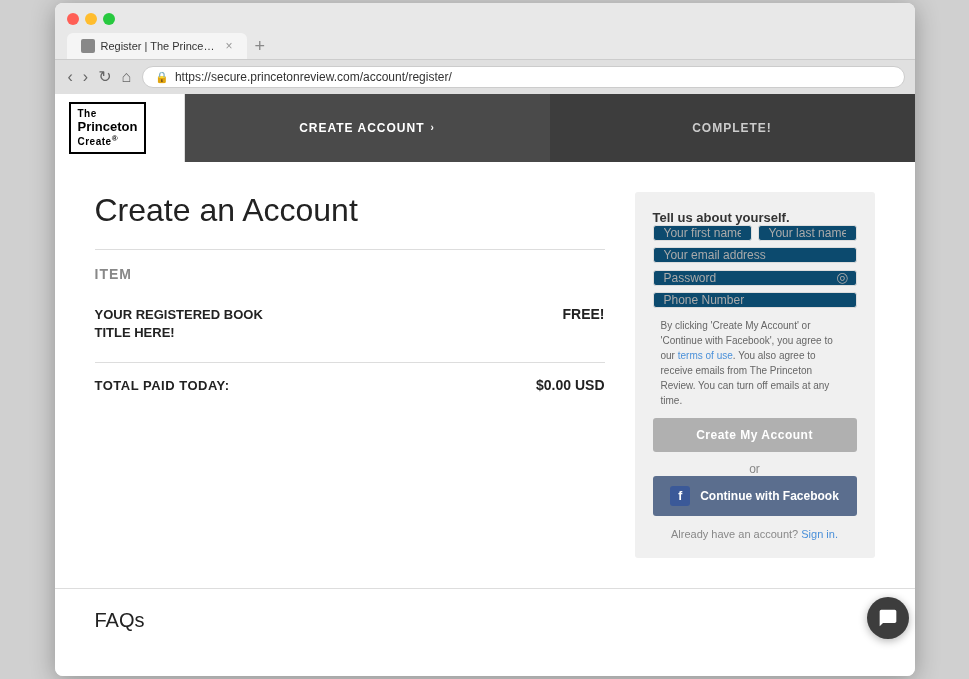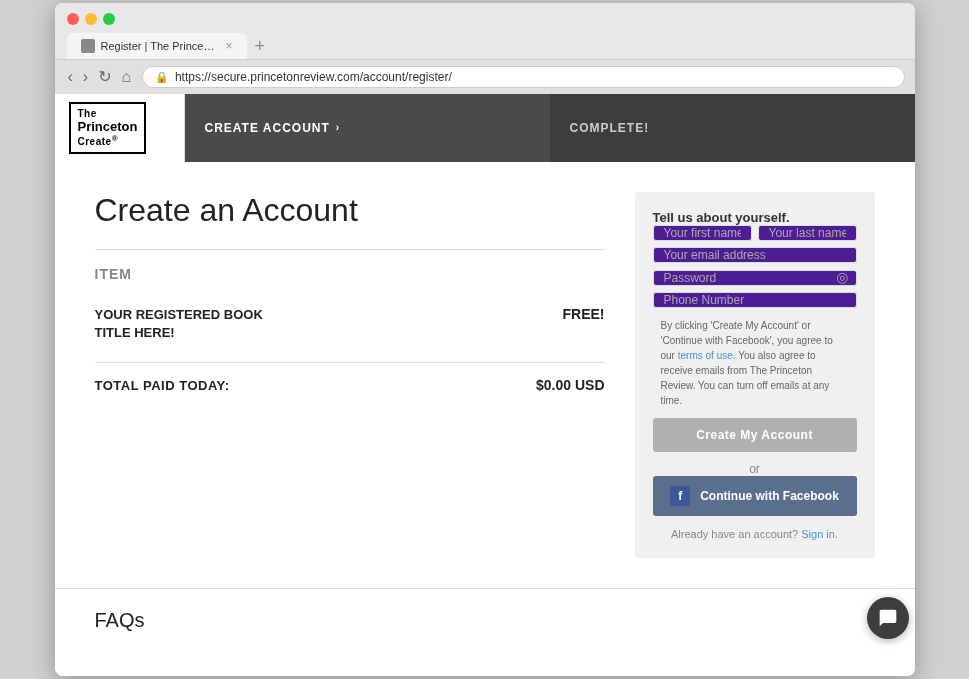--- a/index.html
+++ b/index.html
@@ -154,21 +154,21 @@
 
     .nav-tabs {
       display: flex;
       flex: 1;
       background: #3d3d3d;
     }
     .nav-tab {
       flex: 1;
       display: flex;
       align-items: center;
-      justify-content: flex-start;
+      justify-content: center;
       padding: 14px 20px;
       color: #ccc;
       font-size: 12px;
       font-weight: 600;
       letter-spacing: 1px;
       text-transform: uppercase;
       cursor: pointer;
     }
     .nav-tab.active {
       background: #4a4a4a;
@@ -281,21 +281,21 @@
       margin-bottom: 6px;
     }
 
     .form-input {
       width: 100%;
       padding: 0 10px;
       border: 1px solid #ddd;
       border-radius: 3px;
       font-size: 12px;
       color: #999;
-      background: #4c1d95;
+      background: #0c4a6e;
       outline: none;
     }
 
     .form-input::placeholder { color: #aaa; }
 
     .input-with-icon {
       position: relative;
     }
     .input-with-icon .form-input {
       padding-right: 30px;

